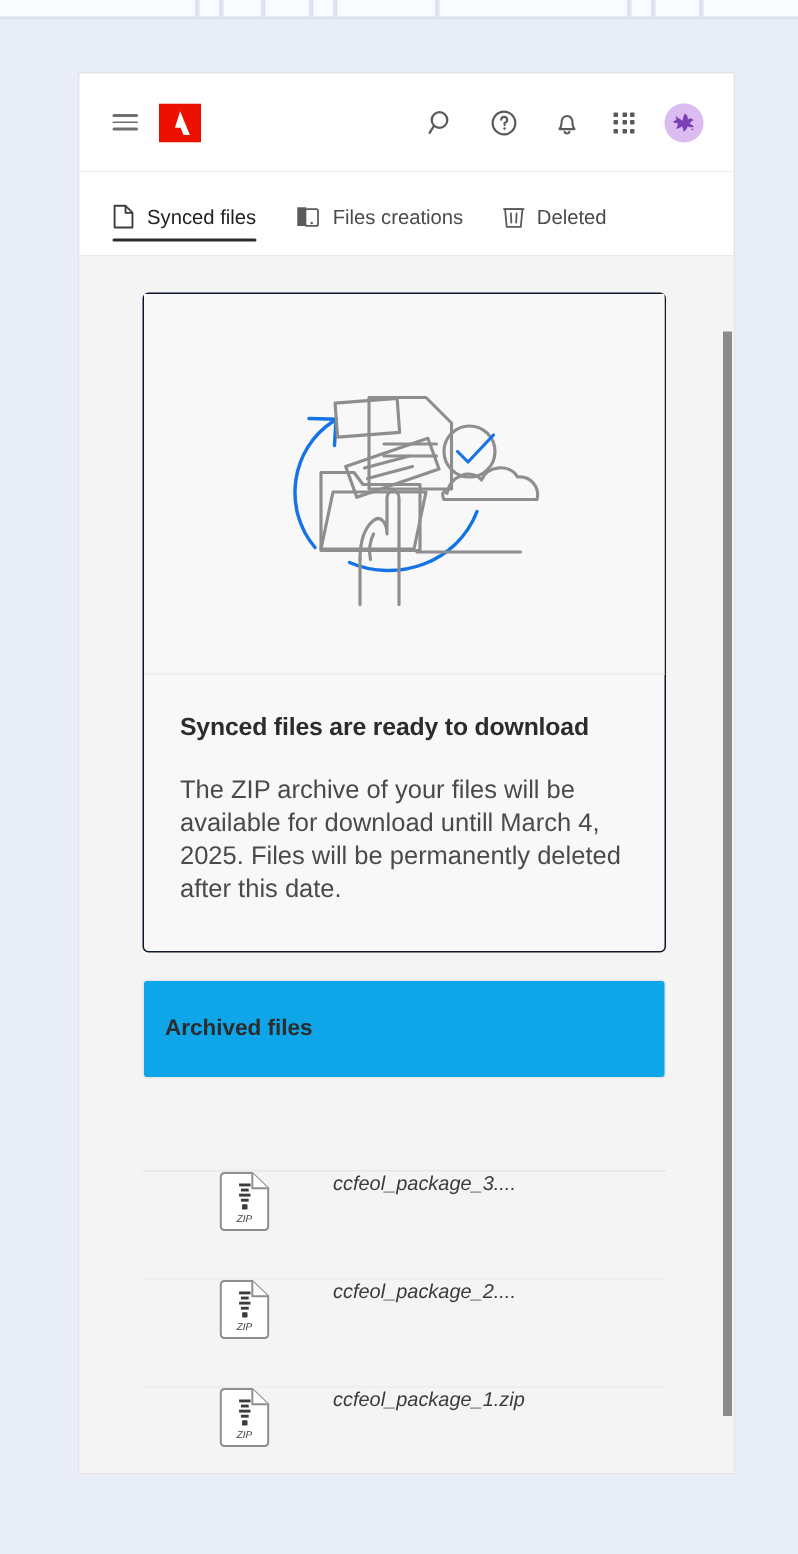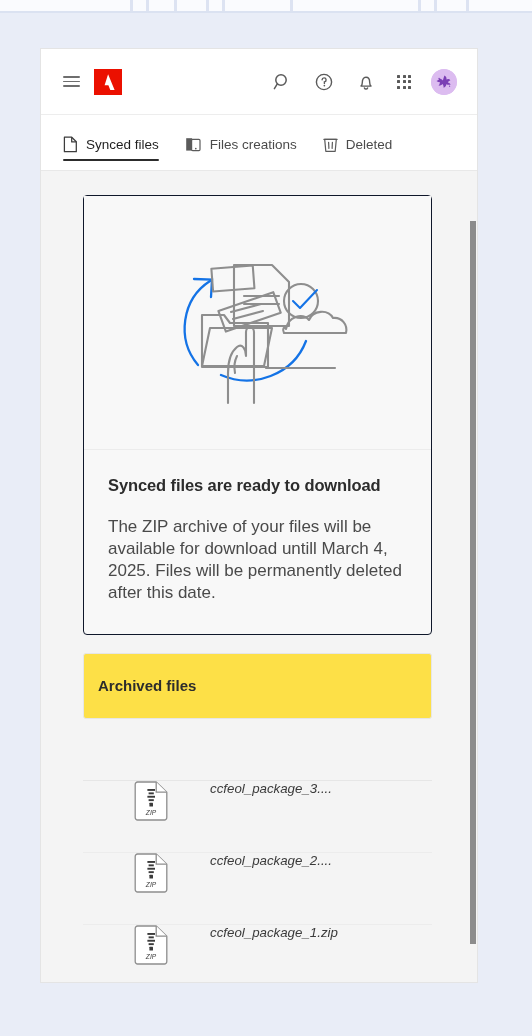--- a/index.html
+++ b/index.html
@@ -32,21 +32,21 @@
   #browser-remnant-rule {
     position: absolute;
     top: 11px; left: 0;
     width: 532px; height: 2px;
     background: #dbe2f1;
   }
 
   
   #app-window {
     position: absolute;
-    left: 40px;
+    left: 52px;
     top: 48px;
     width: 438px;
     height: 935px;
     background: #ffffff;
     border: 1px solid #e4e4e4;
     overflow: hidden;
   }
 
   
   #global-header {
@@ -193,21 +193,21 @@
     margin-top: 21px;
     font-size: 17px;
     line-height: 22px;
     color: #4a4a4a;
     max-width: 300px;
   }
 
   
   #archived-card {
     margin-top: 18px;
-    background: #fde047;
+    background: #0ea5e9;
     border: 1px solid #e6e6e6;
     border-radius: 3px;
     padding: 23px 24px 24px 14px;
   }
   #archived-title {
     font-size: 15px;
     font-weight: bold;
     color: #2c2c2c;
   }
 

